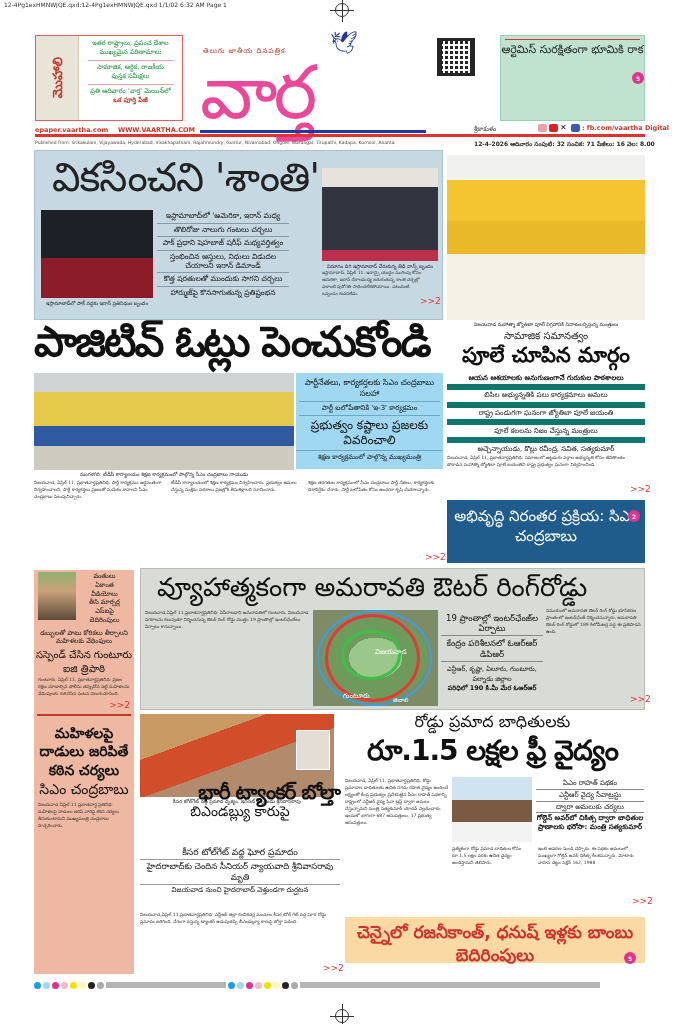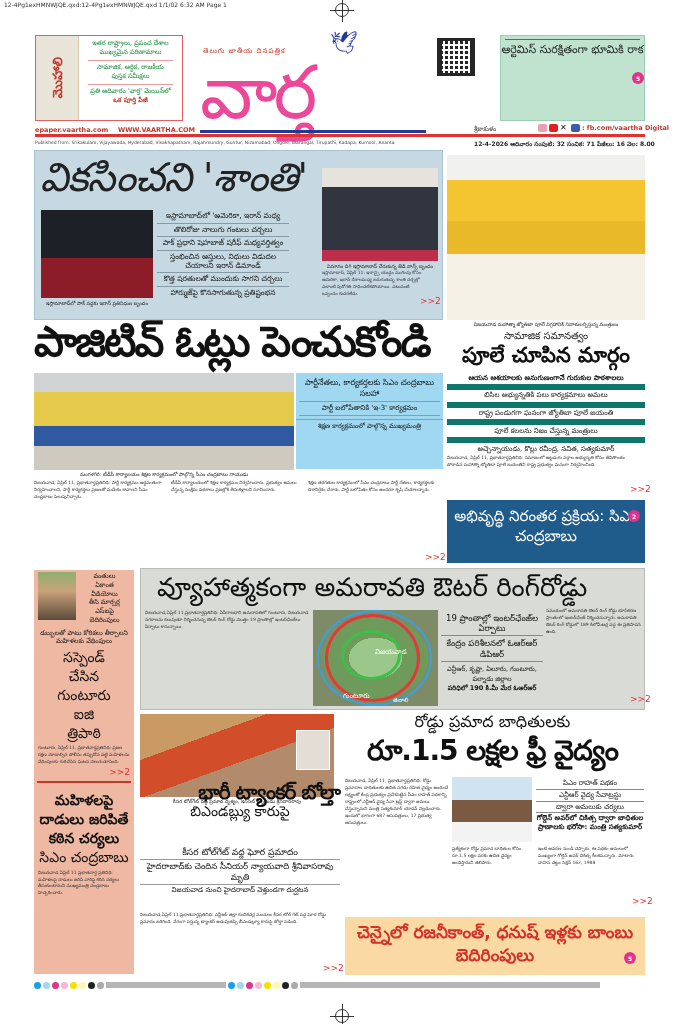--- a/index.html
+++ b/index.html
@@ -40,21 +40,21 @@
   .badge { width: 12px; height: 12px; border-radius: 50%; background: #e0338e; color: #fff; font-size: 6px; display: flex; align-items: center; justify-content: center; font-weight: bold; }
 
   .city { left: 474px; top: 125px; font-size: 6.5px; color: #333; }
   .social { left: 538px; top: 124px; display: flex; gap: 2px; align-items: center; font-size: 6.5px; color: #c0392b; font-weight: bold; }
   .social .ic { width: 9px; height: 8px; display: inline-block; border-radius: 2px; }
   .pub { left: 35px; top: 140px; font-size: 4.5px; color: #444; width: 360px; white-space: nowrap; overflow: hidden; }
   .dateline { left: 474px; top: 140px; font-size: 6px; color: #222; font-weight: bold; }
 
   
   .lead-box { left: 34px; top: 150px; width: 409px; height: 170px; background: #c6d9e3; border: 1px solid #a9c2cf; }
-  .lead-head { left: 40px; top: 153px; font-size: 40px; line-height: 48px; color: #222; font-family: "DejaVu Serif", serif; letter-spacing: -1px; font-style: italic; }
+  .lead-head { left: 52px; top: 153px; font-size: 40px; line-height: 48px; color: #222; font-family: "DejaVu Serif", serif; letter-spacing: -1px; }
   .lead-photo1 { left: 41px; top: 210px; width: 112px; height: 88px; background: linear-gradient(180deg,#1d2127 0 55%,#8c1c27 55%); }
   .cap { font-size: 5px; color: #222; text-align: center; }
   .lead-lines { left: 157px; top: 210px; width: 132px; font-size: 7.5px; text-align: center; line-height: 1.15; }
   .lead-lines div { padding: 2px 0; border-bottom: 1px solid #889aa6; color: #111; }
   .lead-lines div:last-child { border-bottom: none; }
   .lead-photo2 { left: 322px; top: 168px; width: 116px; height: 93px; background: linear-gradient(180deg,#e6e3dd 0 20%,#30353f 20% 88%,#bb2f4a 88%); }
   .small-body { font-size: 4.5px; line-height: 1.55; color: #333; }
   .more { color: #d33; font-size: 9px; }
 
   
@@ -105,21 +105,21 @@
   .bmw-lines div { border-bottom: 1px solid #999; padding: 1px 0; }
 
   
   .road-sub { left: 340px; top: 712px; width: 305px; text-align: center; font-size: 16px; font-family: "DejaVu Serif", serif; }
   .road-main { left: 340px; top: 734px; width: 305px; text-align: center; font-size: 28px; font-weight: bold; letter-spacing: -1px; }
   .minister-photo { left: 452px; top: 777px; width: 80px; height: 65px; background: linear-gradient(180deg,#cfe3f0 0 35%,#7a5a42 35% 70%,#f3f3f3 70%); }
   .road-lines { left: 536px; top: 778px; width: 108px; text-align: center; line-height: 1.25; font-size: 7px; }
   .road-lines div { border-bottom: 1px solid #888; padding: 1px 0; }
   .road-lines div:last-child { border: none; }
 
-  .chennai-box { left: 345px; top: 917px; width: 300px; height: 58px; background: #fbd9a2; text-align: center; color: #d0332e; font-size: 17px; line-height: 1.35; padding-top: 4px; font-weight: bold; }
+  .chennai-box { left: 345px; top: 917px; width: 300px; height: 46px; background: #fbd9a2; text-align: center; color: #d0332e; font-size: 17px; line-height: 1.35; padding-top: 4px; font-weight: bold; }
 
   .colorbar { height: 8px; display: flex; align-items: center; gap: 2px; }
   .dot { width: 7px; height: 7px; border-radius: 50%; }
   .grey { height: 6px; background: #b5b5b5; }
 </style>
 </head>
 <body>
 
 <div class="abs slug">12-4Pg1exHMNWJQE.qxd:12-4Pg1exHMNWJQE.qxd  1/1/02  6:32 AM  Page 1</div>
 <div class="abs reg" style="left:335px;top:3px"></div>
@@ -205,20 +205,21 @@
 <div class="abs more" style="left:630px;top:484px">&gt;&gt;2</div>
 <div class="abs blue-box">అభివృద్ధి నిరంతర ప్రక్రియ: సిఎం చంద్రబాబు</div>
 <div class="abs badge" style="left:628px;top:510px">2</div>
 
 <div class="abs pos-head">పాజిటివ్ ఓట్లు పెంచుకోండి</div>
 <div class="abs meet-photo"></div>
 <div class="abs cap" style="left:34px;top:471px;width:260px">మంగళగిరి: టీడీపీ కార్యాలయం శిక్షణ కార్యక్రమంలో పాల్గొన్న సీఎం చంద్రబాబు నాయుడు</div>
 <div class="abs blue-callout">
   <div class="a">పార్టీనేతలు, కార్యకర్తలకు సిఎం చంద్రబాబు సలహా</div>
   <div class="b">పార్టీ బలోపేతానికి 'ఇ-3' కార్యక్రమం</div>
+  <div class="c">ప్రభుత్వం కష్టాలు ప్రజలకు వివరించాలి</div>
   <div class="d">శిక్షణ కార్యక్రమంలో పాల్గొన్న ముఖ్యమంత్రి</div>
 </div>
 <div class="abs small-body body-cols" style="left:34px;top:480px;width:405px;height:80px">
   <p>విజయవాడ, ఏప్రిల్ 11, ప్రభాతవార్తప్రతినిధి: పార్టీ కార్యక్రమం అర్థవంతంగా నిర్వహించాలని, పార్టీ కార్యకర్తలు ప్రజలతో మమేకం కావాలని సీఎం చంద్రబాబు పిలుపునిచ్చారు.</p>
   <p>టీడీపీ కార్యాలయంలో శిక్షణ కార్యక్రమం నిర్వహించారు. ప్రభుత్వం అమలు చేస్తున్న సంక్షేమ పథకాలు ప్రజల్లోకి తీసుకెళ్లాలని సూచించారు.</p>
   <p>శిక్షణ తరగతుల కార్యక్రమంలో సీఎం చంద్రబాబు పార్టీ నేతలు, కార్యకర్తలకు దిశానిర్దేశం చేశారు. పార్టీ బలోపేతం కోసం అందరూ కృషి చేయాలన్నారు.</p>
 </div>
 <div class="abs more" style="left:425px;top:552px">&gt;&gt;2</div>
 
 <div class="abs pink-box">
@@ -227,21 +228,21 @@
     <div class="pink-small" style="flex:1">
       <div>వంతులు</div>
       <div>ఏకాంత</div>
       <div>వీడియోలు</div>
       <div>తీసి మార్చర్ల</div>
       <div>ఎస్‌ఐపై</div>
       <div>బెదిరింపులు</div>
     </div>
   </div>
   <div class="pink-small" style="padding:2px 4px">డబ్బులతో పాటు కోరికలు తీర్చాలని మహిళలకు వేధింపులు</div>
-  <div class="pink-small" style="font-size:14px;padding:0 21px">సస్పెండ్ చేసిన గుంటూరు ఐజి త్రిపాఠి</div>
+  <div class="pink-small" style="font-size:10px;padding:0 0">సస్పెండ్ చేసిన గుంటూరు ఐజి త్రిపాఠి</div>
   <div class="small-body" style="padding:2px 4px">గుంటూరు, ఏప్రిల్ 11, ప్రభాతవార్తప్రతినిధి: ప్రజల రక్షణ చూడాల్సిన పోలీసు తప్పుదోవ పట్టి మహిళలను వేధింపులకు గురిచేసిన ఘటన వెలుగుచూసింది.</div>
   <div class="more" style="text-align:right;padding-right:4px">&gt;&gt;2</div>
   <div class="pink-sep"></div>
   <div class="pink-h1" style="font-size:14px">మహిళలపై దాడులు జరిపితే కఠిన చర్యలు</div>
   <div class="pink-small" style="font-size:14px">సిఎం చంద్రబాబు</div>
   <div class="small-body" style="padding:3px 4px">విజయవాడ ఏప్రిల్ 11 ప్రభాతవార్త ప్రతినిధి: మహిళలపై దాడులు జరిపే వారిపై కఠిన చర్యలు తీసుకుంటామని ముఖ్యమంత్రి చంద్రబాబు హెచ్చరించారు.</div>
 </div>
 
 <div class="abs orr-box"></div>
 <div class="abs orr-head">వ్యూహాత్మకంగా అమరావతి ఔటర్ రింగ్‌రోడ్డు</div>

